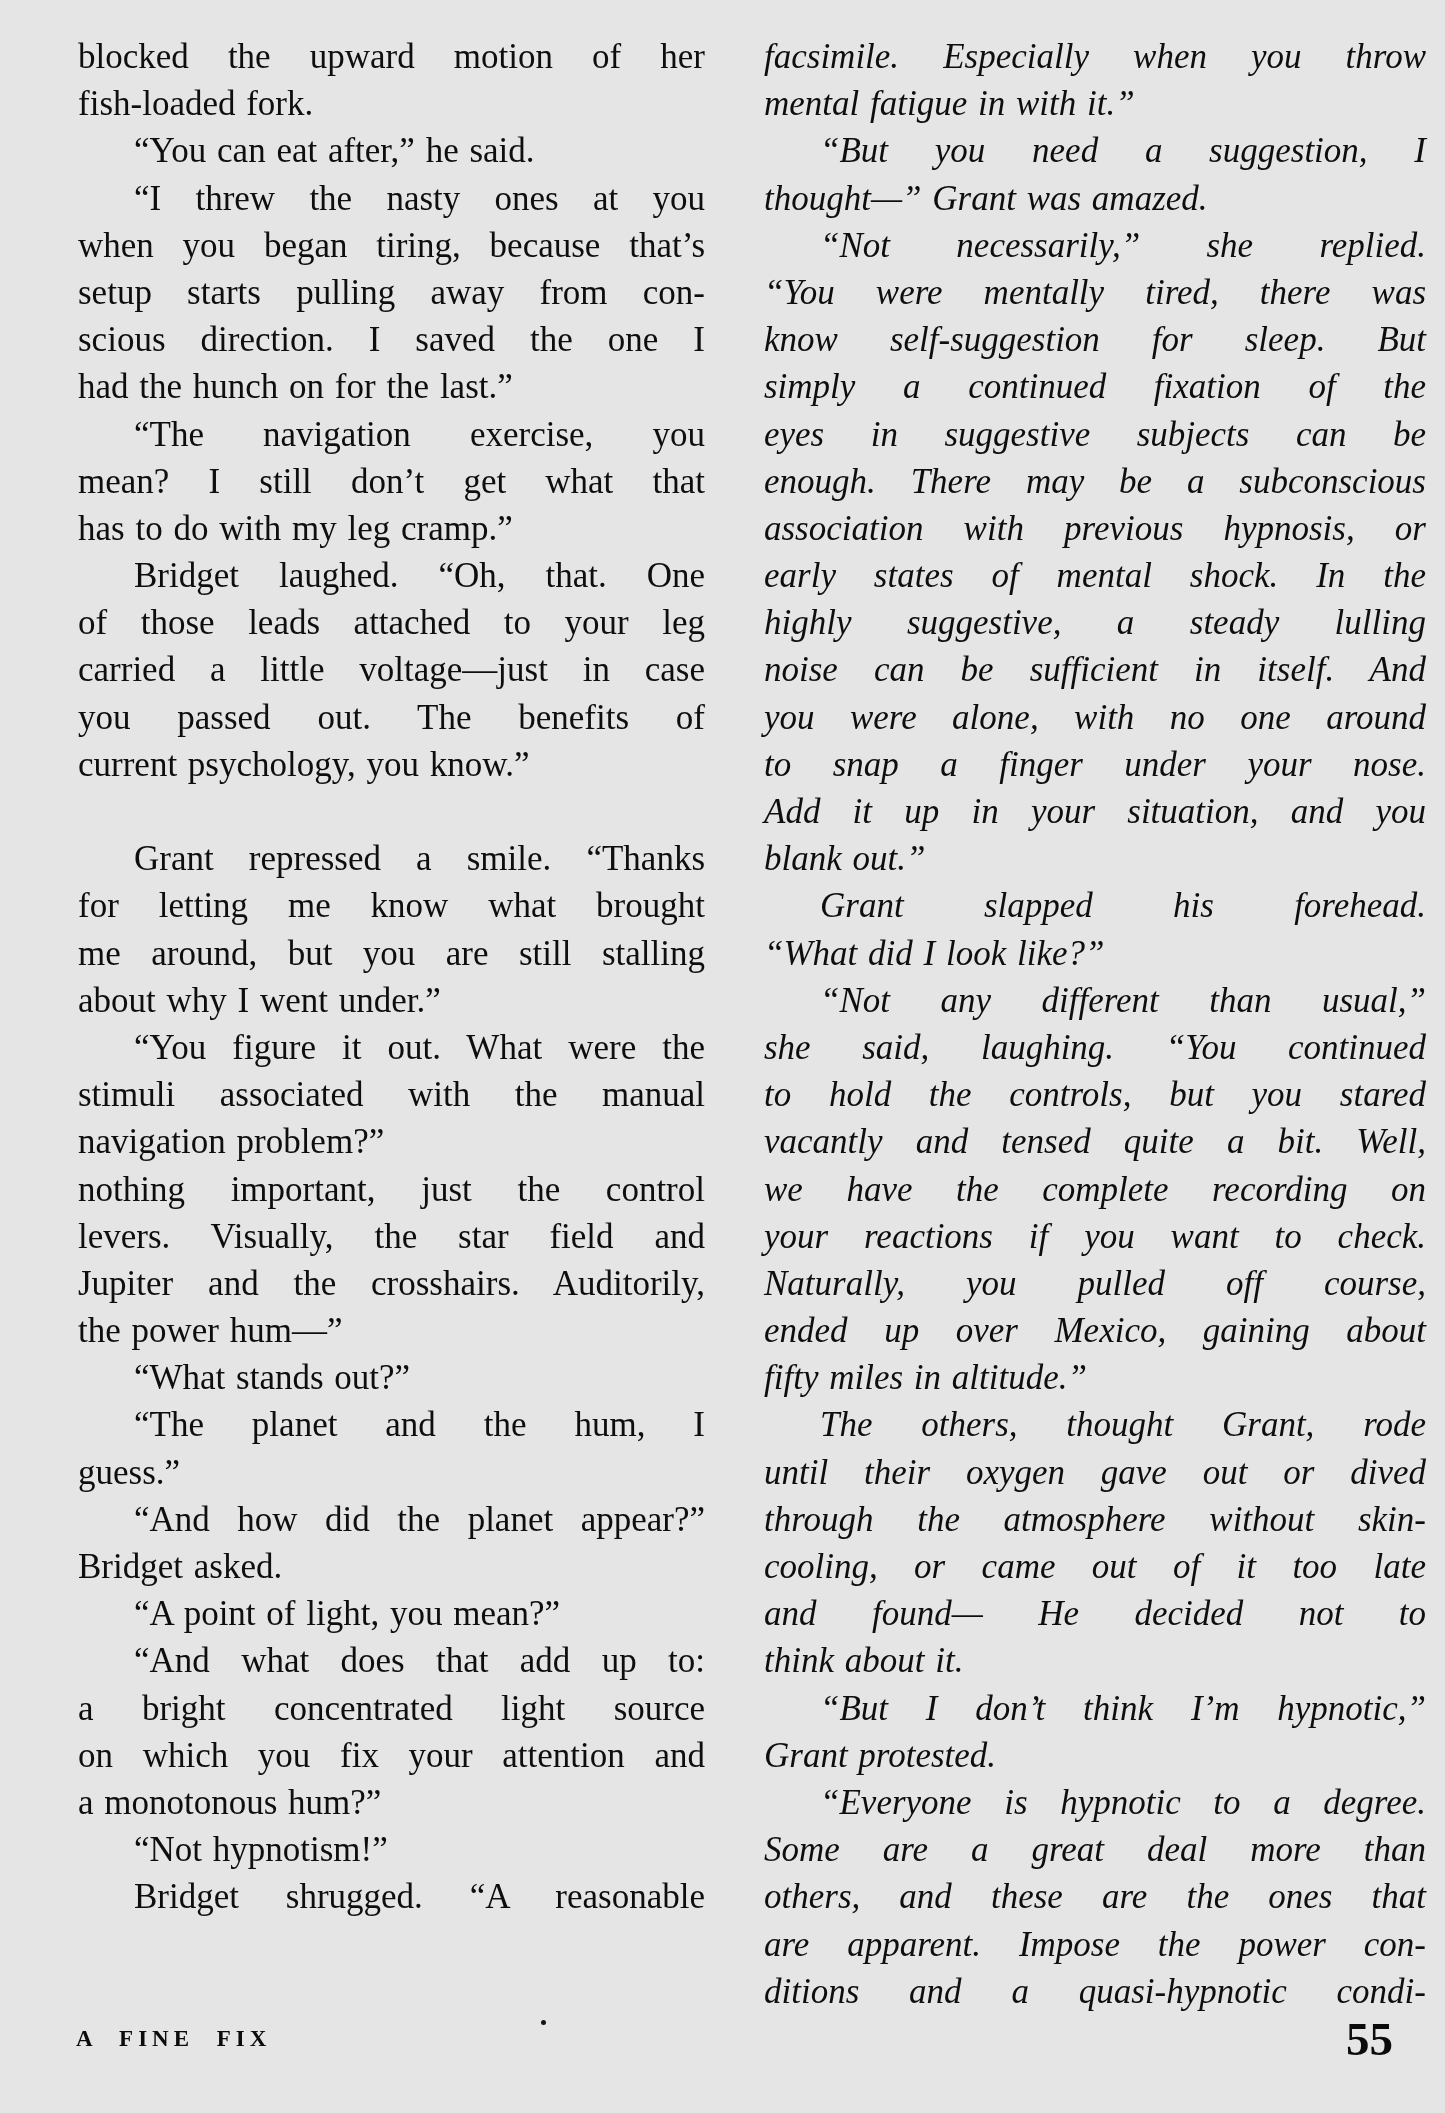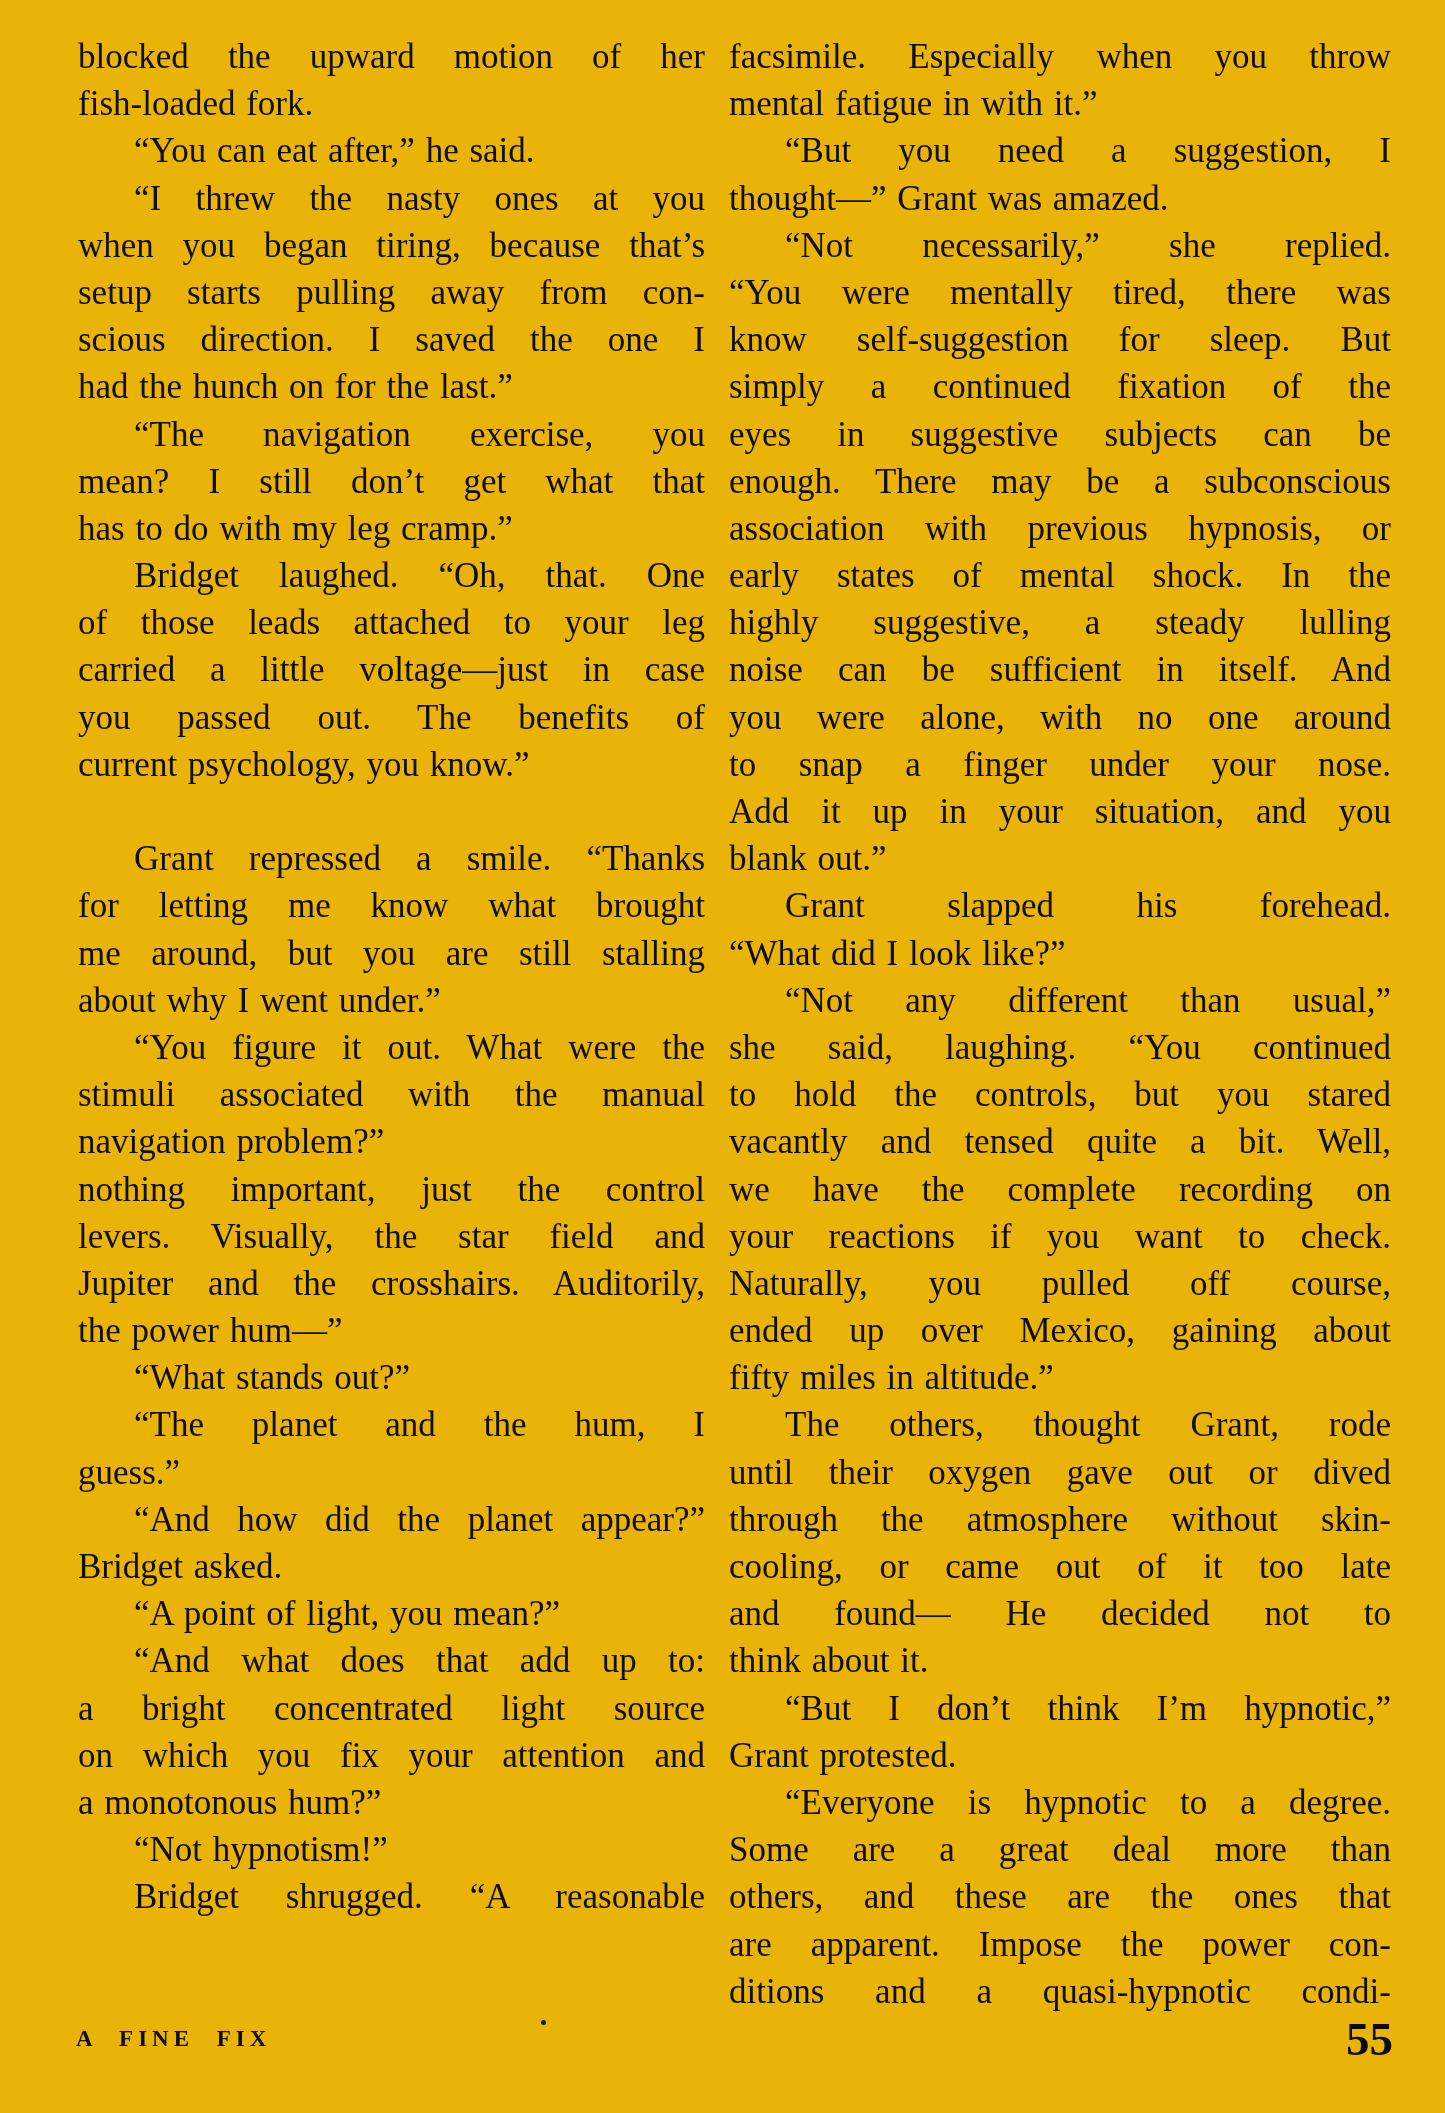--- a/index.html
+++ b/index.html
@@ -5,31 +5,31 @@
 <style>
   html, body {
     margin: 0;
     padding: 0;
     background: #ffffff;
   }
   .page {
     position: relative;
     width: 1445px;
     height: 2113px;
-    background: #eab308;
+    background: #e5e5e5;
     overflow: hidden;
     font-family: "Liberation Serif", "DejaVu Serif", serif;
     color: #0e0e0e;
   }
   .column {
     position: absolute;
     top: 33px;
   }
   #col-left  { left: 78px;  width: 627px; }
-  #col-right { left: 729px; width: 662px; }
+  #col-right { left: 764px; width: 662px; font-style: italic; }
   .line {
     font-size: 35px;
     line-height: 47.2px;
     height: 47.2px;
     word-spacing: 2px;
     text-align: justify;
     text-align-last: justify;
     white-space: normal;
     overflow: visible;
   }

